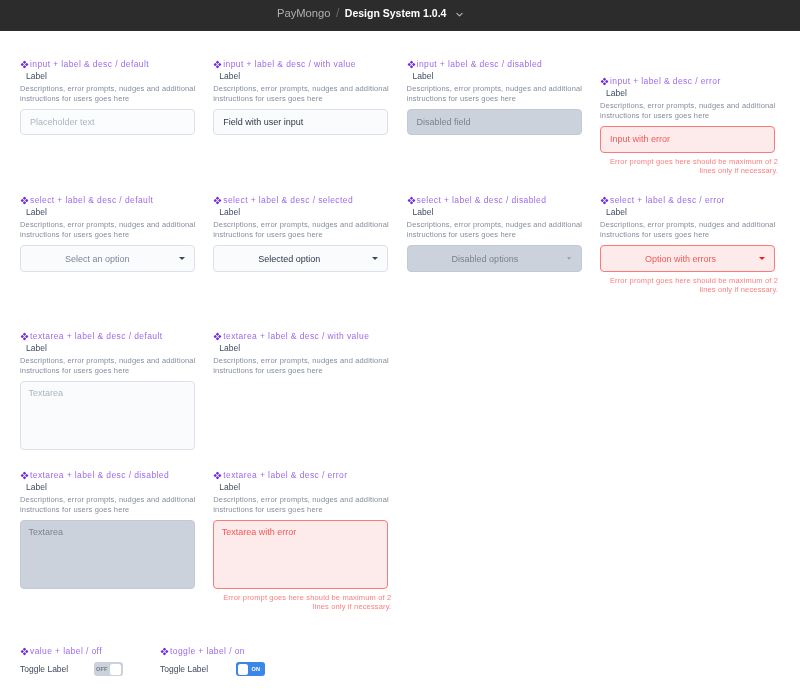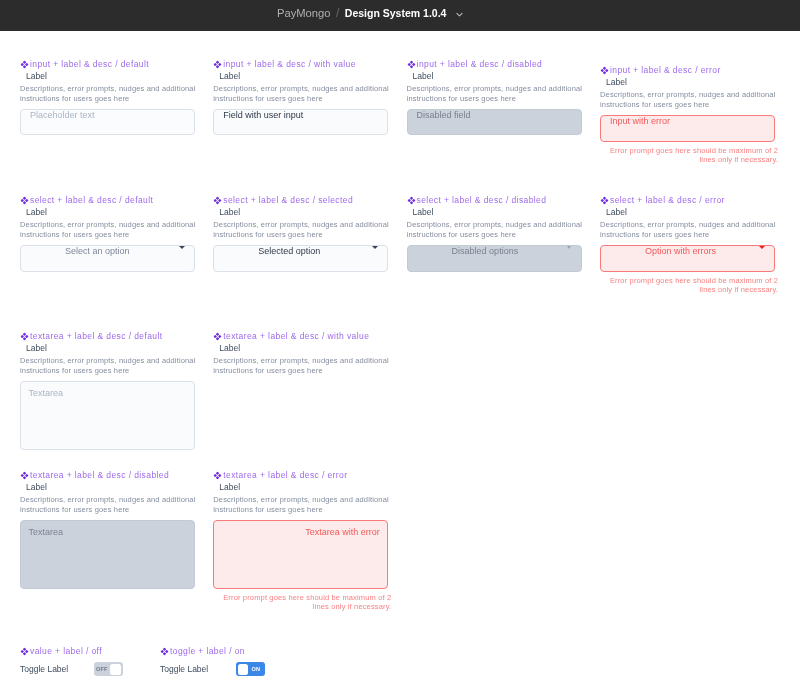--- a/index.html
+++ b/index.html
@@ -38,42 +38,42 @@
     color:#3d4b5c;font-size:8.5px;line-height:12px;margin-top:0;letter-spacing:0px;padding-left:6px;
   }
   .fdesc{
     color:#848d9e;font-size:7.5px;line-height:10px;margin-top:2px;width:178px;
     letter-spacing:0.15px;
   }
 
   
   .field{
     margin-top:5px;height:26.5px;border:1px solid #dbe1e8;border-radius:4px;
-    background:#fafbfc;box-sizing:border-box;display:flex;
+    background:#fafbfc;box-sizing:border-box;display:flex;align-items:center;
     padding:0 9px;font-size:9px;color:#2e3a48;
   }
   .field.ph{color:#aab6c4;background:#fbfcfd;}
   .field.disabled{background:#ccd2dc;border-color:#c3cad6;color:#78828f;}
   .field.error{background:#fdeaea;border:1px solid #f97a7a;color:#f15a5a;}
 
   .sel{justify-content:space-between;padding-right:9.5px;padding-left:44px;}
   .sel.ph{color:#7d8799;background:#fafbfc;}
   .sel .caret{width:0;height:0;border-left:3px solid transparent;border-right:3px solid transparent;border-top:3.8px solid #3d4458;}
   .sel.ph .caret{border-top-color:#3d4458;}
   .sel.disabled .caret{border-top-color:#9aa5b3;border-left-width:2.4px;border-right-width:2.4px;border-top-width:3.2px;}
   .sel.error .caret{border-top-color:#ee2020;}
 
   .ta{
     margin-top:5px;height:69px;border:1px solid #dbe1e8;border-radius:4px;
     background:#fafbfc;box-sizing:border-box;padding:4.5px 7.5px;
     font-size:9px;color:#2e3a48;line-height:12px;
   }
   .ta.ph{color:#aab6c4;}
   .ta.disabled{background:#ccd2dc;border-color:#c3cad6;color:#7a8493;}
-  .ta.error{background:#fdeaea;border:1px solid #f97a7a;color:#f15a5a;text-align:right;}
+  .ta.error{background:#fdeaea;border:1px solid #f97a7a;color:#f15a5a;}
 
   .err{
     color:#fa8080;font-size:7.5px;line-height:9.3px;margin-top:4px;width:178px;
     letter-spacing:0.15px;
     text-align:right;
   }
 
   
   .togrow{position:relative;margin-top:5px;height:16px;}
   .toglabel{color:#3d4b5c;font-size:8.5px;position:absolute;left:0;top:2px;}
@@ -154,21 +154,21 @@
           </g>
         </svg>
         <span class="txt">input + label &amp; desc / disabled</span>
       </div>
   <div class="flabel">Label</div>
   <div class="fdesc">Descriptions, error prompts, nudges and additional instructions for users goes here</div>
   <div class="field disabled">
         <span>Disabled field</span>
       </div>
 </div>
-<div class="cell" style="left:600px;top:34px">
+<div class="cell" style="left:600px;top:45px">
   <div class="cname">
         <svg class="cicon" viewBox="0 0 12 12">
           <g fill="#6f2ae2">
             <rect x="4.35" y="1.35" width="3.3" height="3.3" rx="0.85" transform="rotate(45 6 3)"></rect>
             <rect x="4.35" y="7.35" width="3.3" height="3.3" rx="0.85" transform="rotate(45 6 9)"></rect>
             <rect x="1.35" y="4.35" width="3.3" height="3.3" rx="0.85" transform="rotate(45 3 6)"></rect>
             <rect x="7.35" y="4.35" width="3.3" height="3.3" rx="0.85" transform="rotate(45 9 6)"></rect>
           </g>
         </svg>
         <span class="txt">input + label &amp; desc / error</span>

